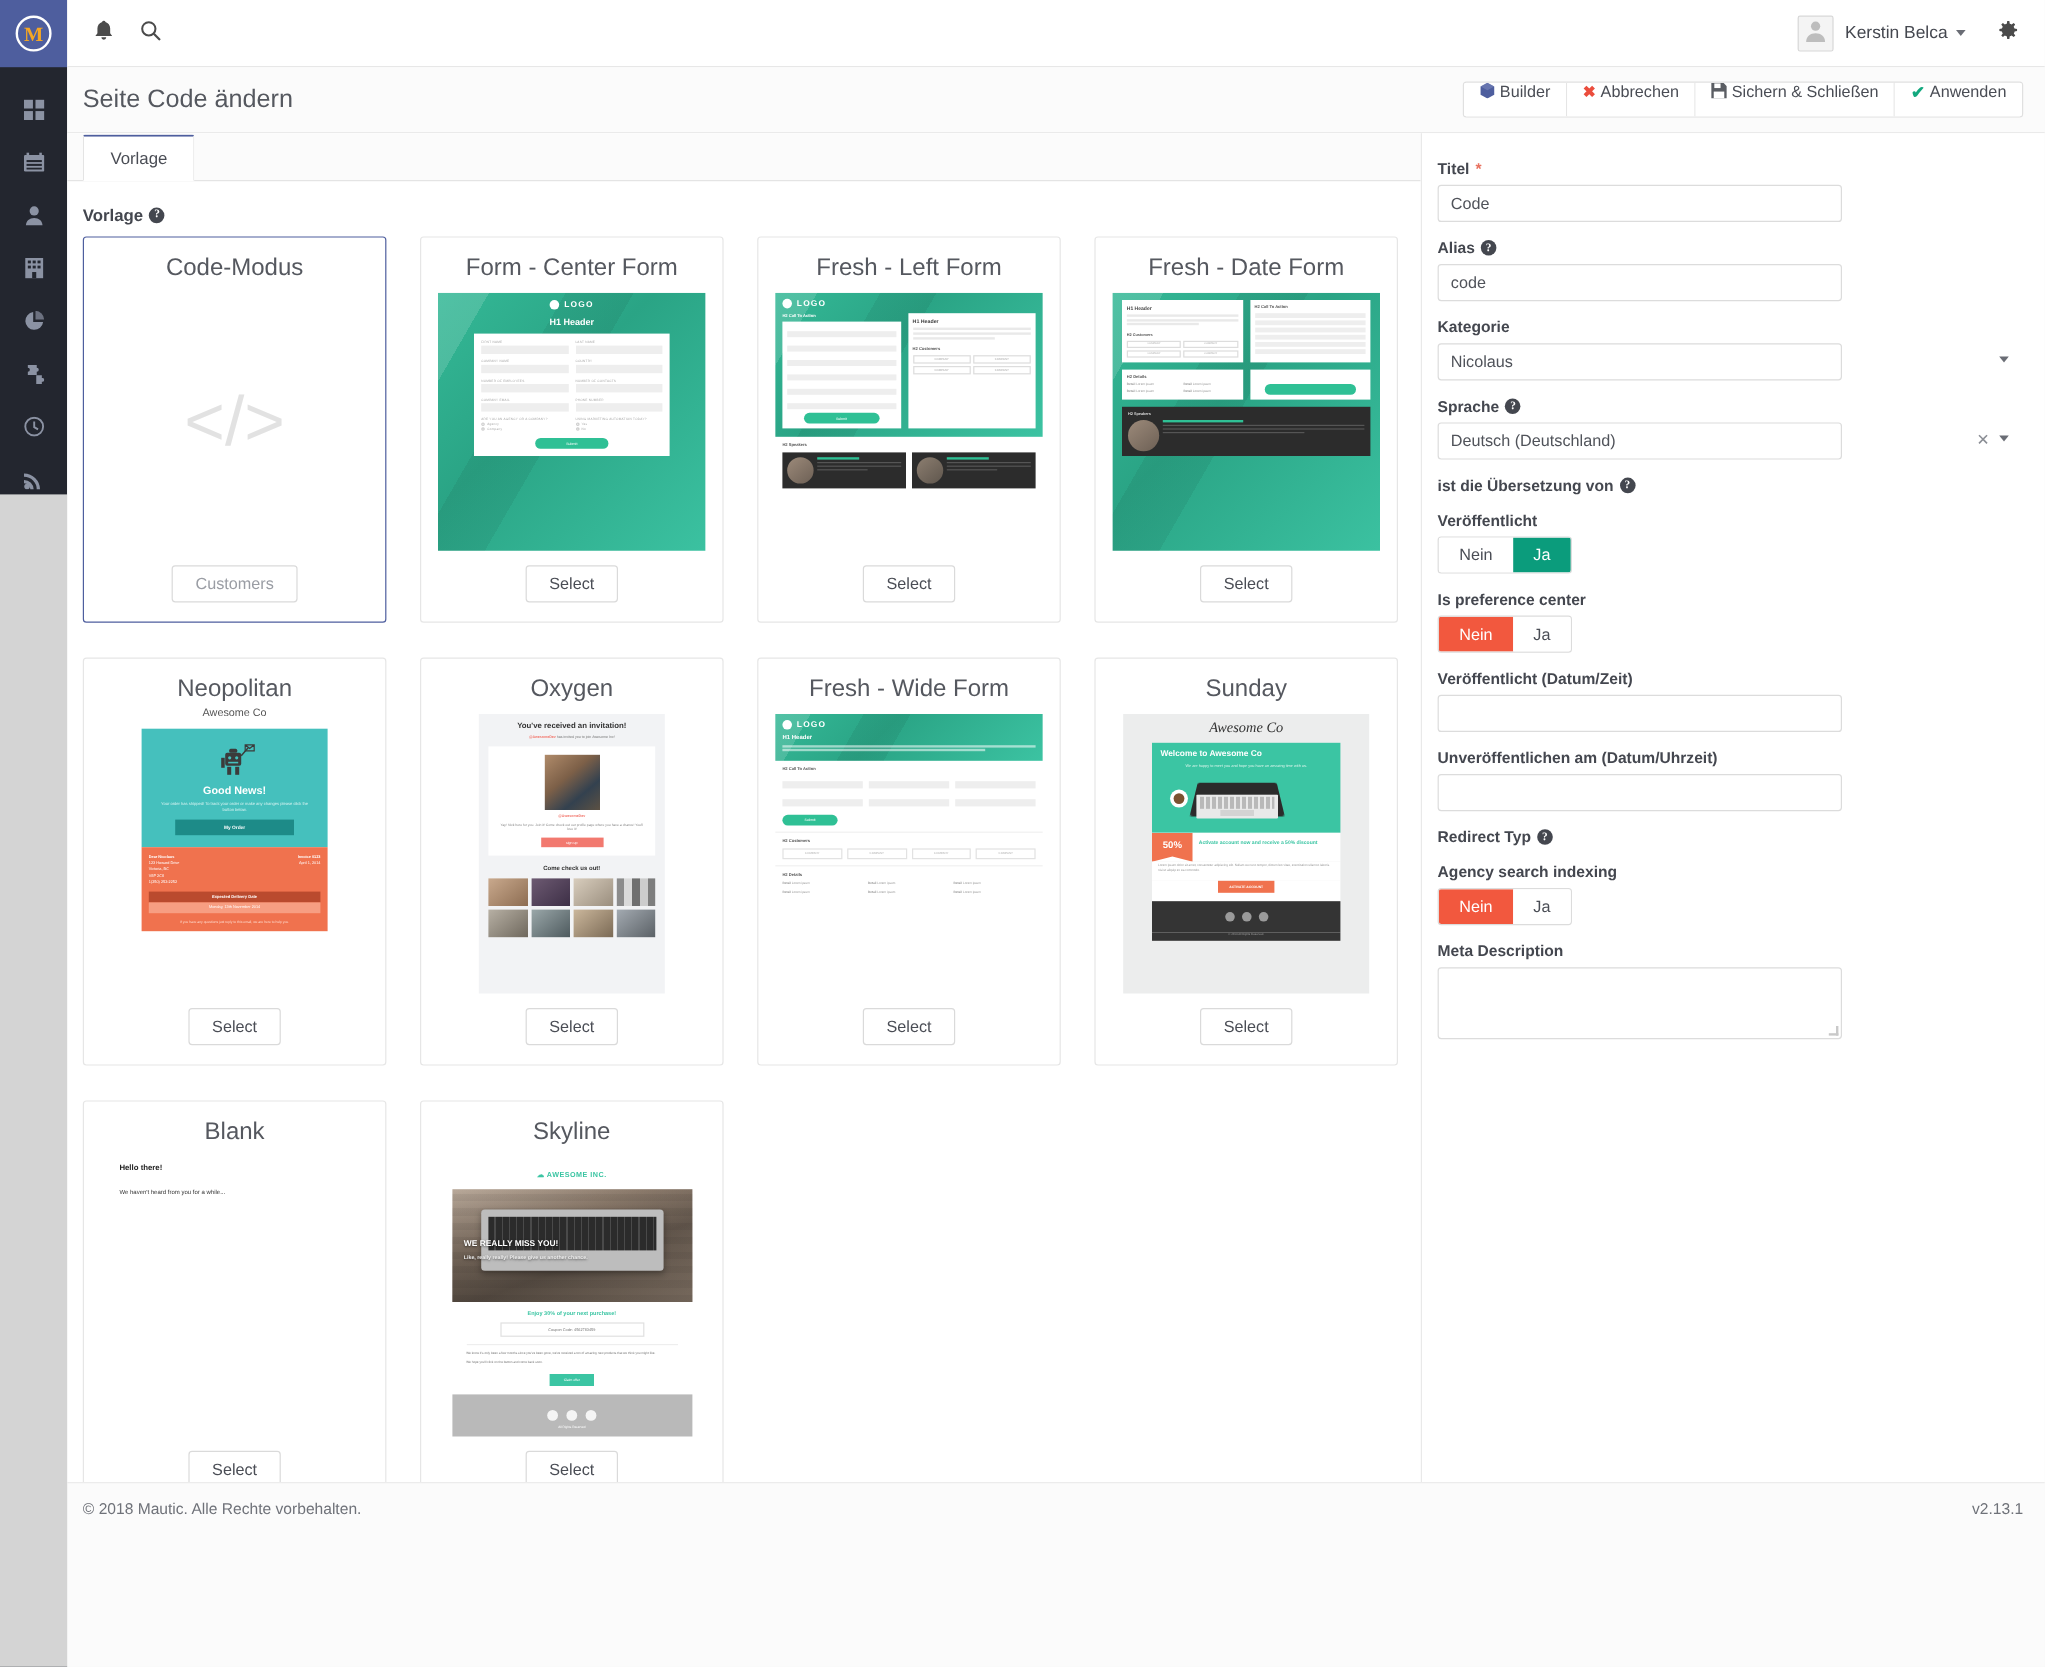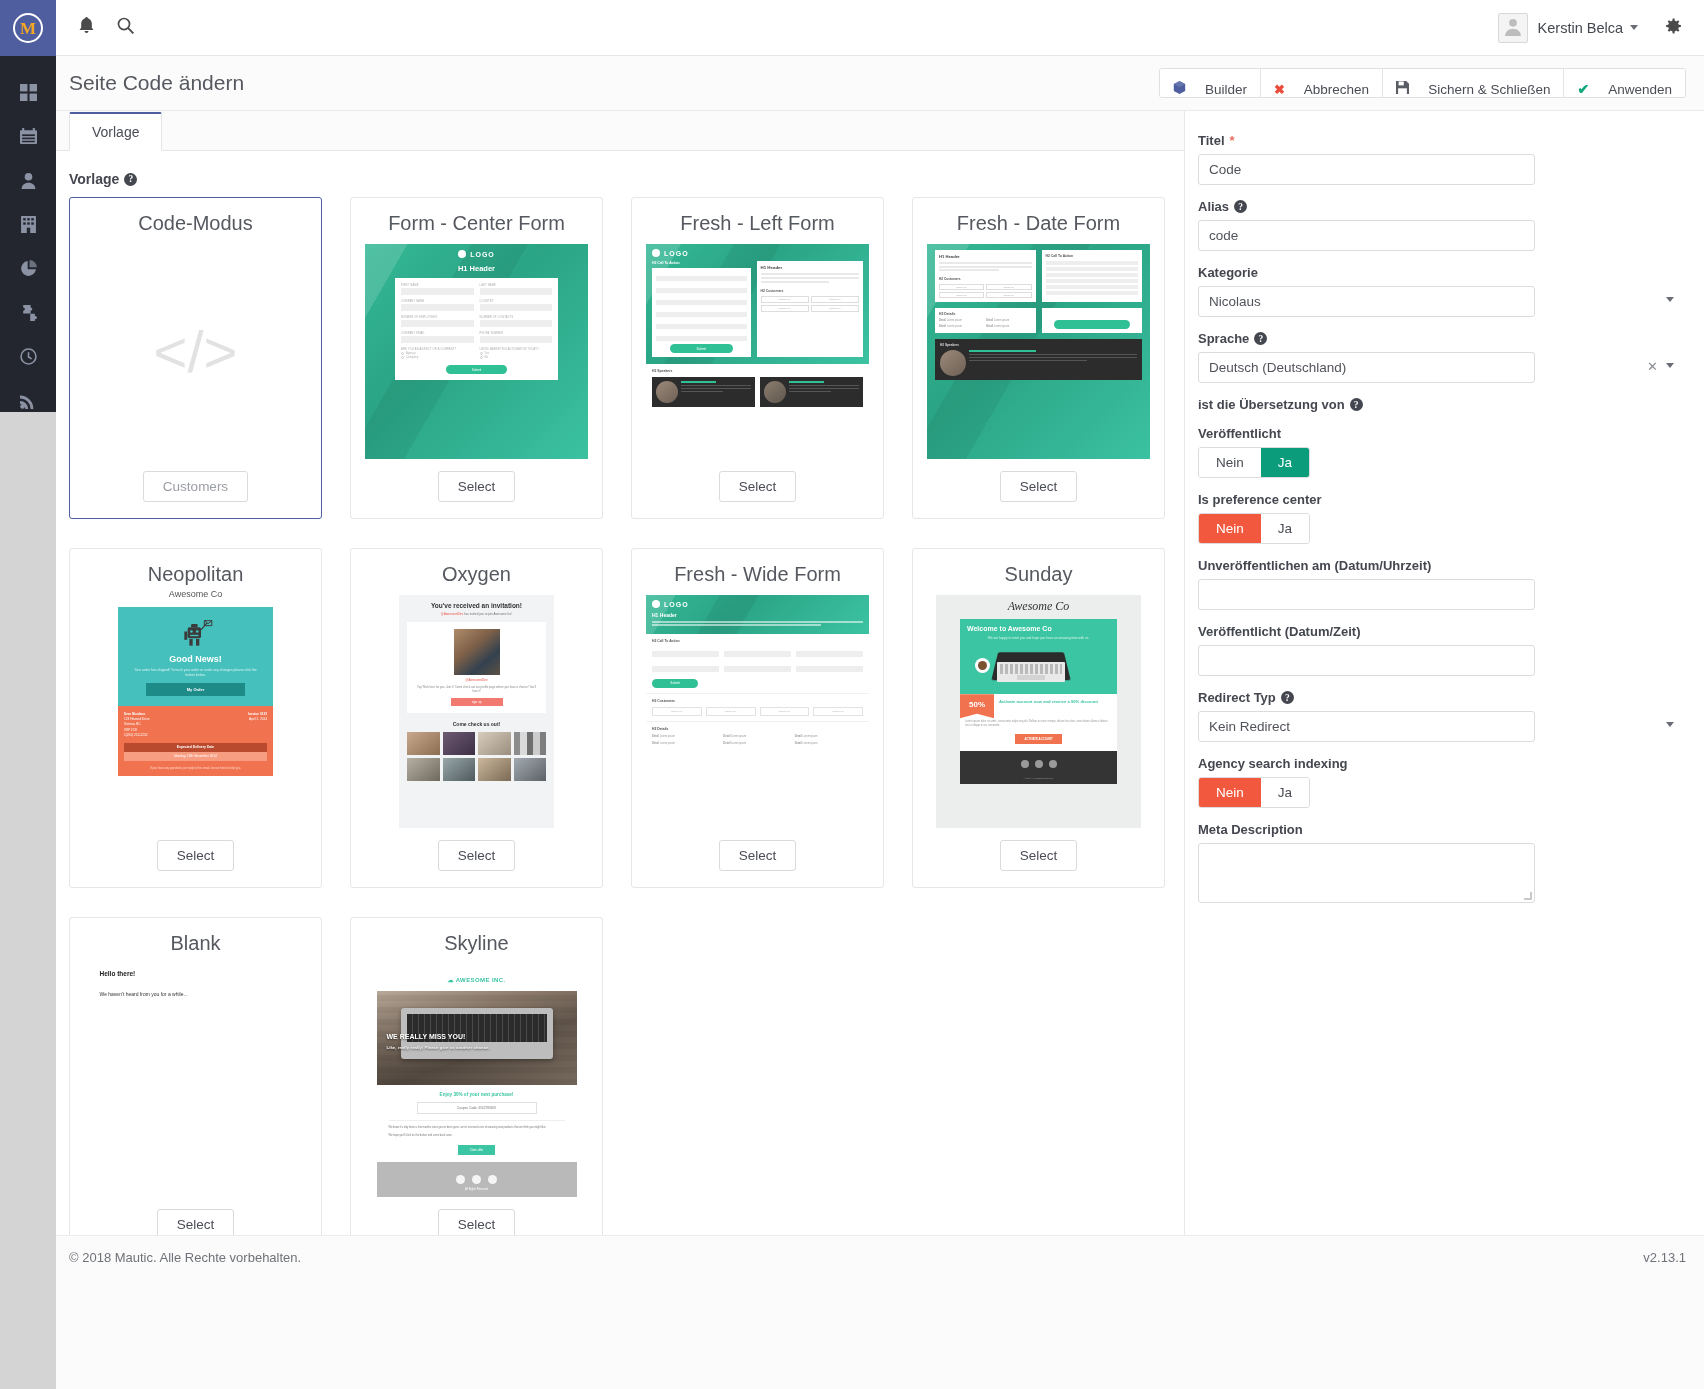--- a/index.html
+++ b/index.html
@@ -62,21 +62,21 @@
   
   #pagehead {
     position:absolute; left:56px; top:56px; width:1648px; height:55px;
     background:#fbfbfb; border-bottom:1px solid #eaeaea;
     display:flex; align-items:center;
   }
   #pagetitle { font-size:21px; color:#55585f; margin-left:13px; font-weight:400; }
   #btn-group { margin-left:auto; margin-right:18px; display:flex; border:1px solid #e0e0e0;
                border-radius:3px; overflow:hidden; background:#fff; }
   .tbtn {
-    display:flex; align-items:flex-end; gap:19px;
+    display:flex; align-items:flex-start; gap:4px;
     padding:0 13px; height:28px; font-size:13.5px; color:#4a4d55;
     border-right:1px solid #e5e5e5; background:#fff; cursor:pointer; white-space:nowrap;
   }
   .tbtn:last-child { border-right:none; }
   .tbtn svg { width:13px; height:13px; }
   .ic-builder { fill:#4e5e9e; }
   .ic-x { color:#eb4d3d; font-weight:bold; font-size:13px; }
   .ic-save { fill:#5a5d63; }
   .ic-check { color:#12a87e; font-weight:bold; font-size:14px; }
 
@@ -939,40 +939,36 @@
         <span>Is preference center</span>
       </div>
       <div class="toggle">
         <span class="on-red">Nein</span>
         <span>Ja</span>
       </div>
     </div>
 
     <div class="field">
       <div class="flabel">
+        <span>Veröffentlicht (Datum/Zeit)</span>
+      </div>
+      <div class="inp"></div>
+    </div>
+
+    <div class="field">
+      <div class="flabel">
         <span>Unveröffentlichen am (Datum/Uhrzeit)</span>
-      </div>
-      <div class="inp"></div>
-    </div>
-
-    <div class="field">
-      <div class="flabel">
-        <span>Veröffentlicht (Datum/Zeit)</span>
       </div>
       <div class="inp"></div>
     </div>
 
     <div class="field">
       <div class="flabel">
         <span>Redirect Typ</span>
         <span class="help-ico">?</span>
-      </div>
-      <div class="sel">
-        <div class="inp">Kein Redirect</div>
-        <span class="arr"></span>
       </div>
     </div>
 
     <div class="field">
       <div class="flabel">
         <span>Agency search indexing</span>
       </div>
       <div class="toggle">
         <span class="on-red">Nein</span>
         <span>Ja</span>

